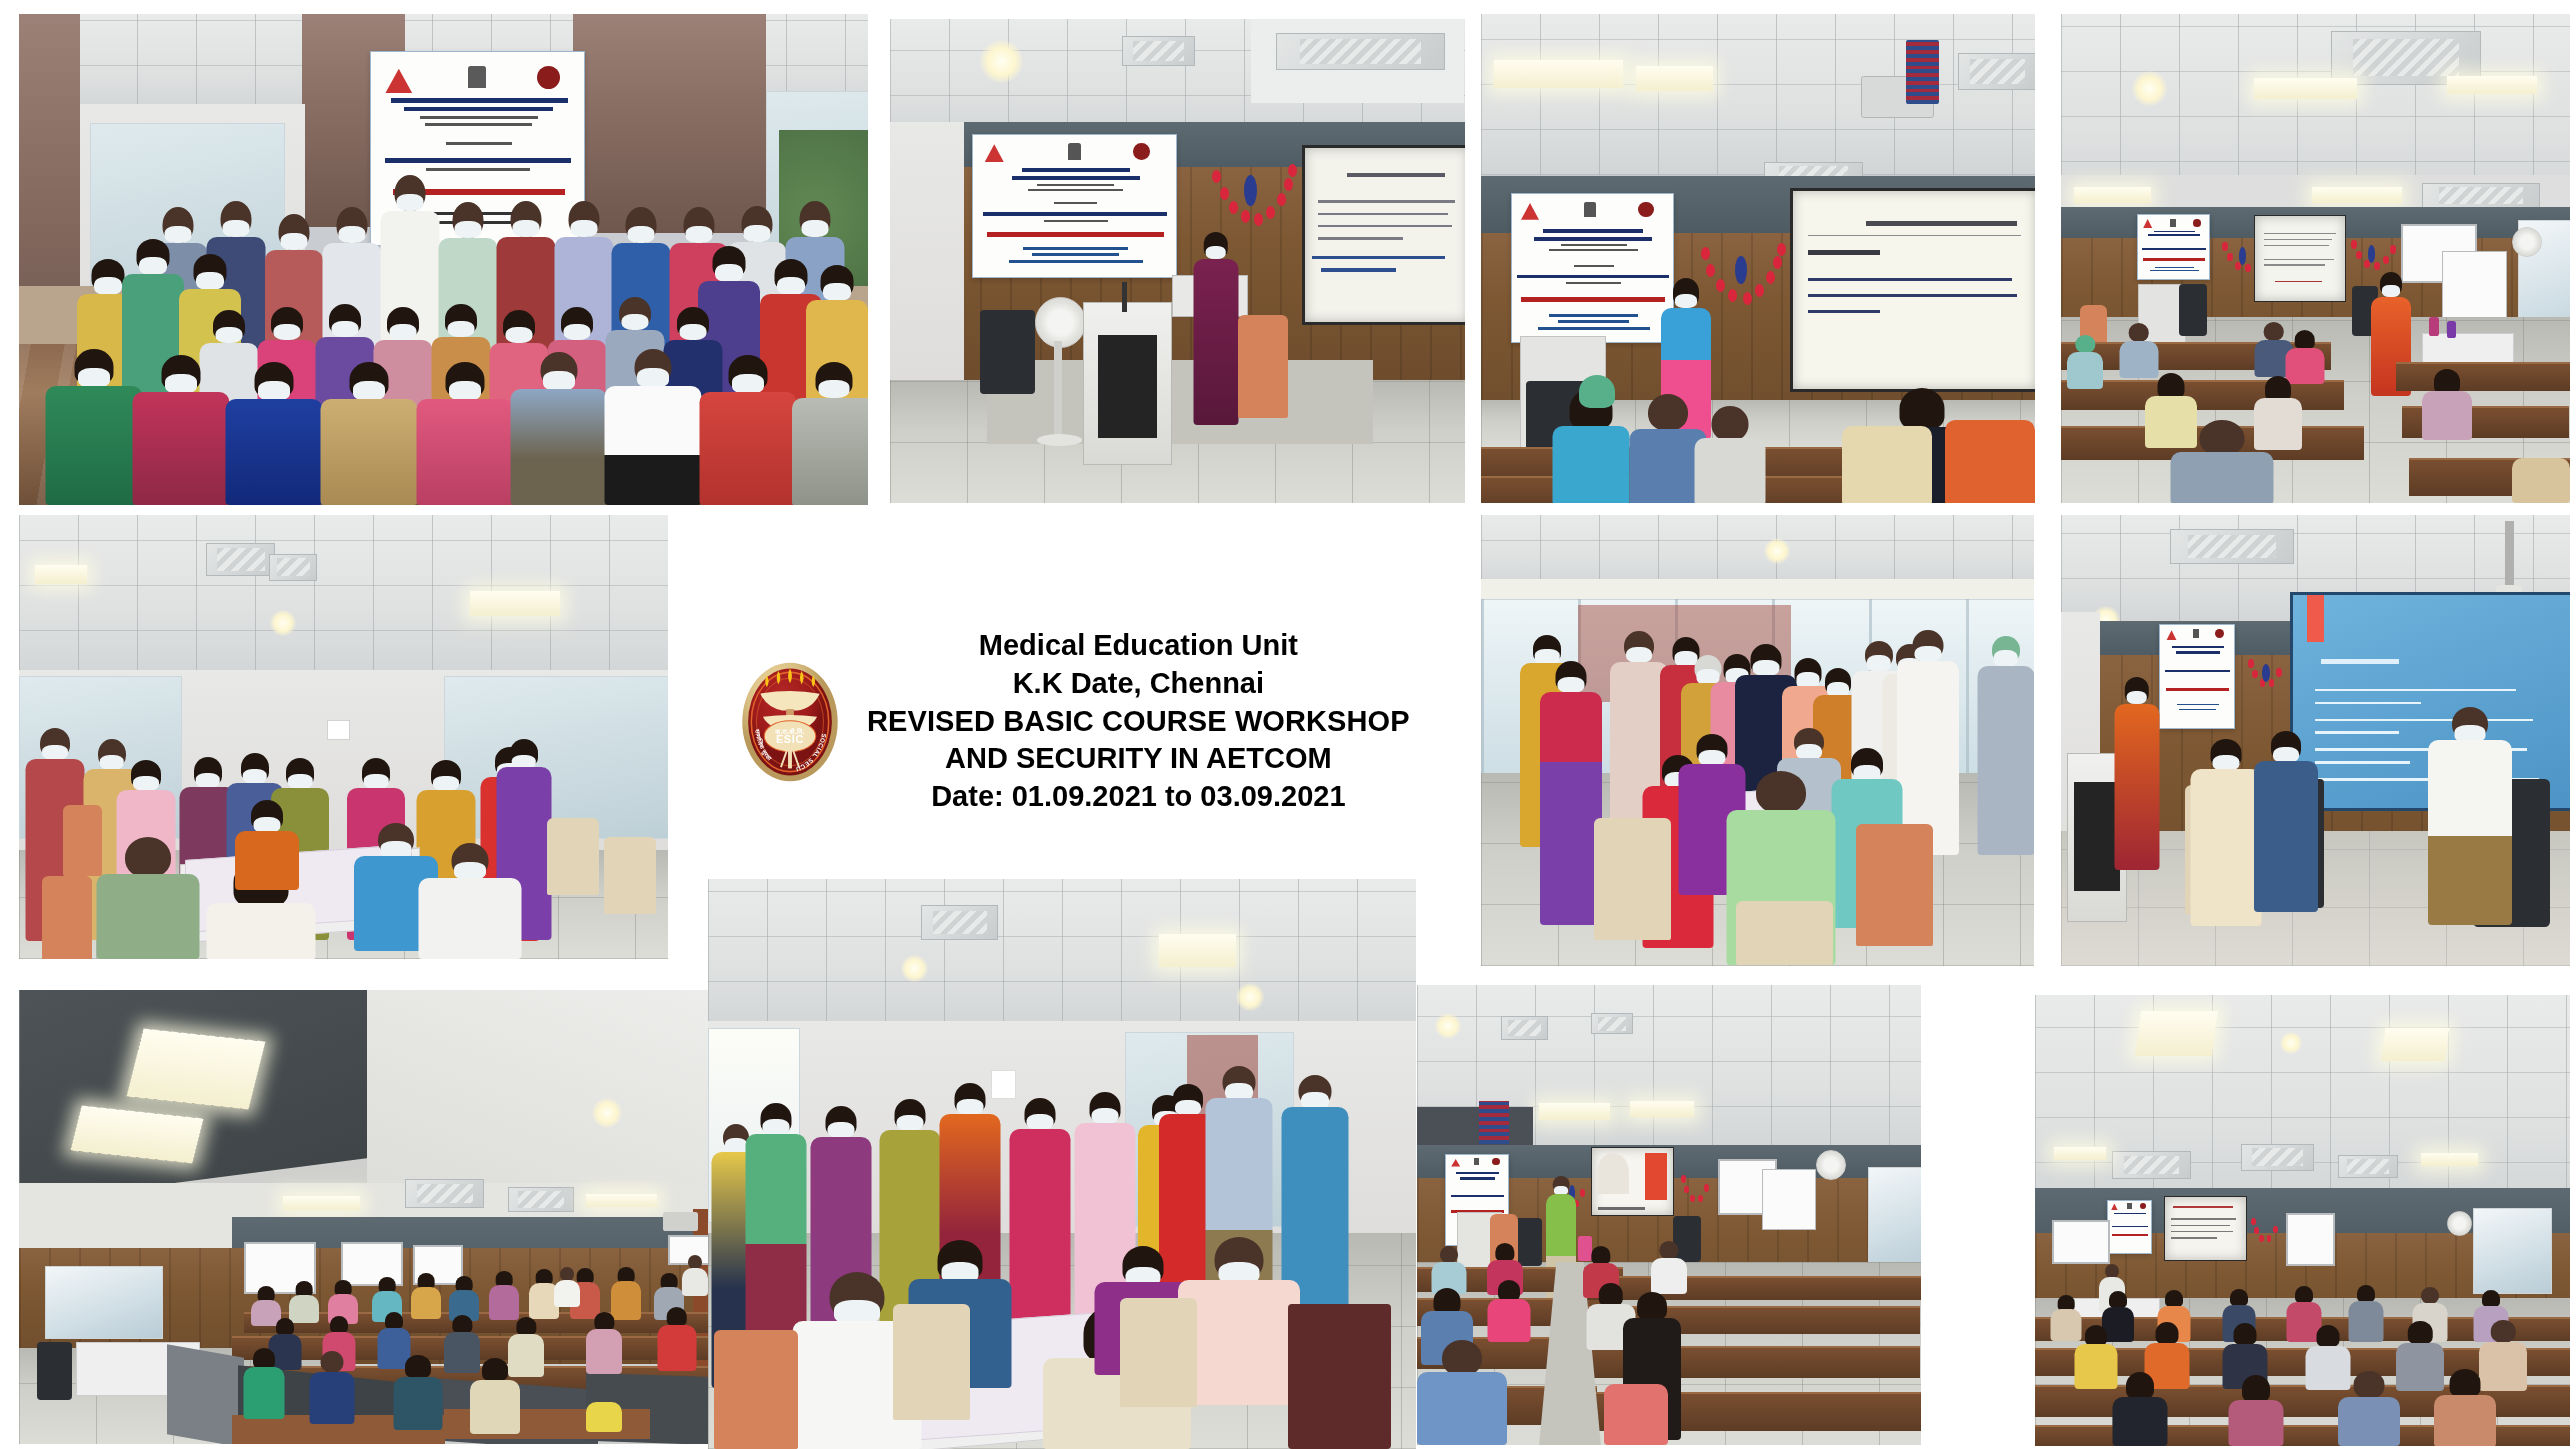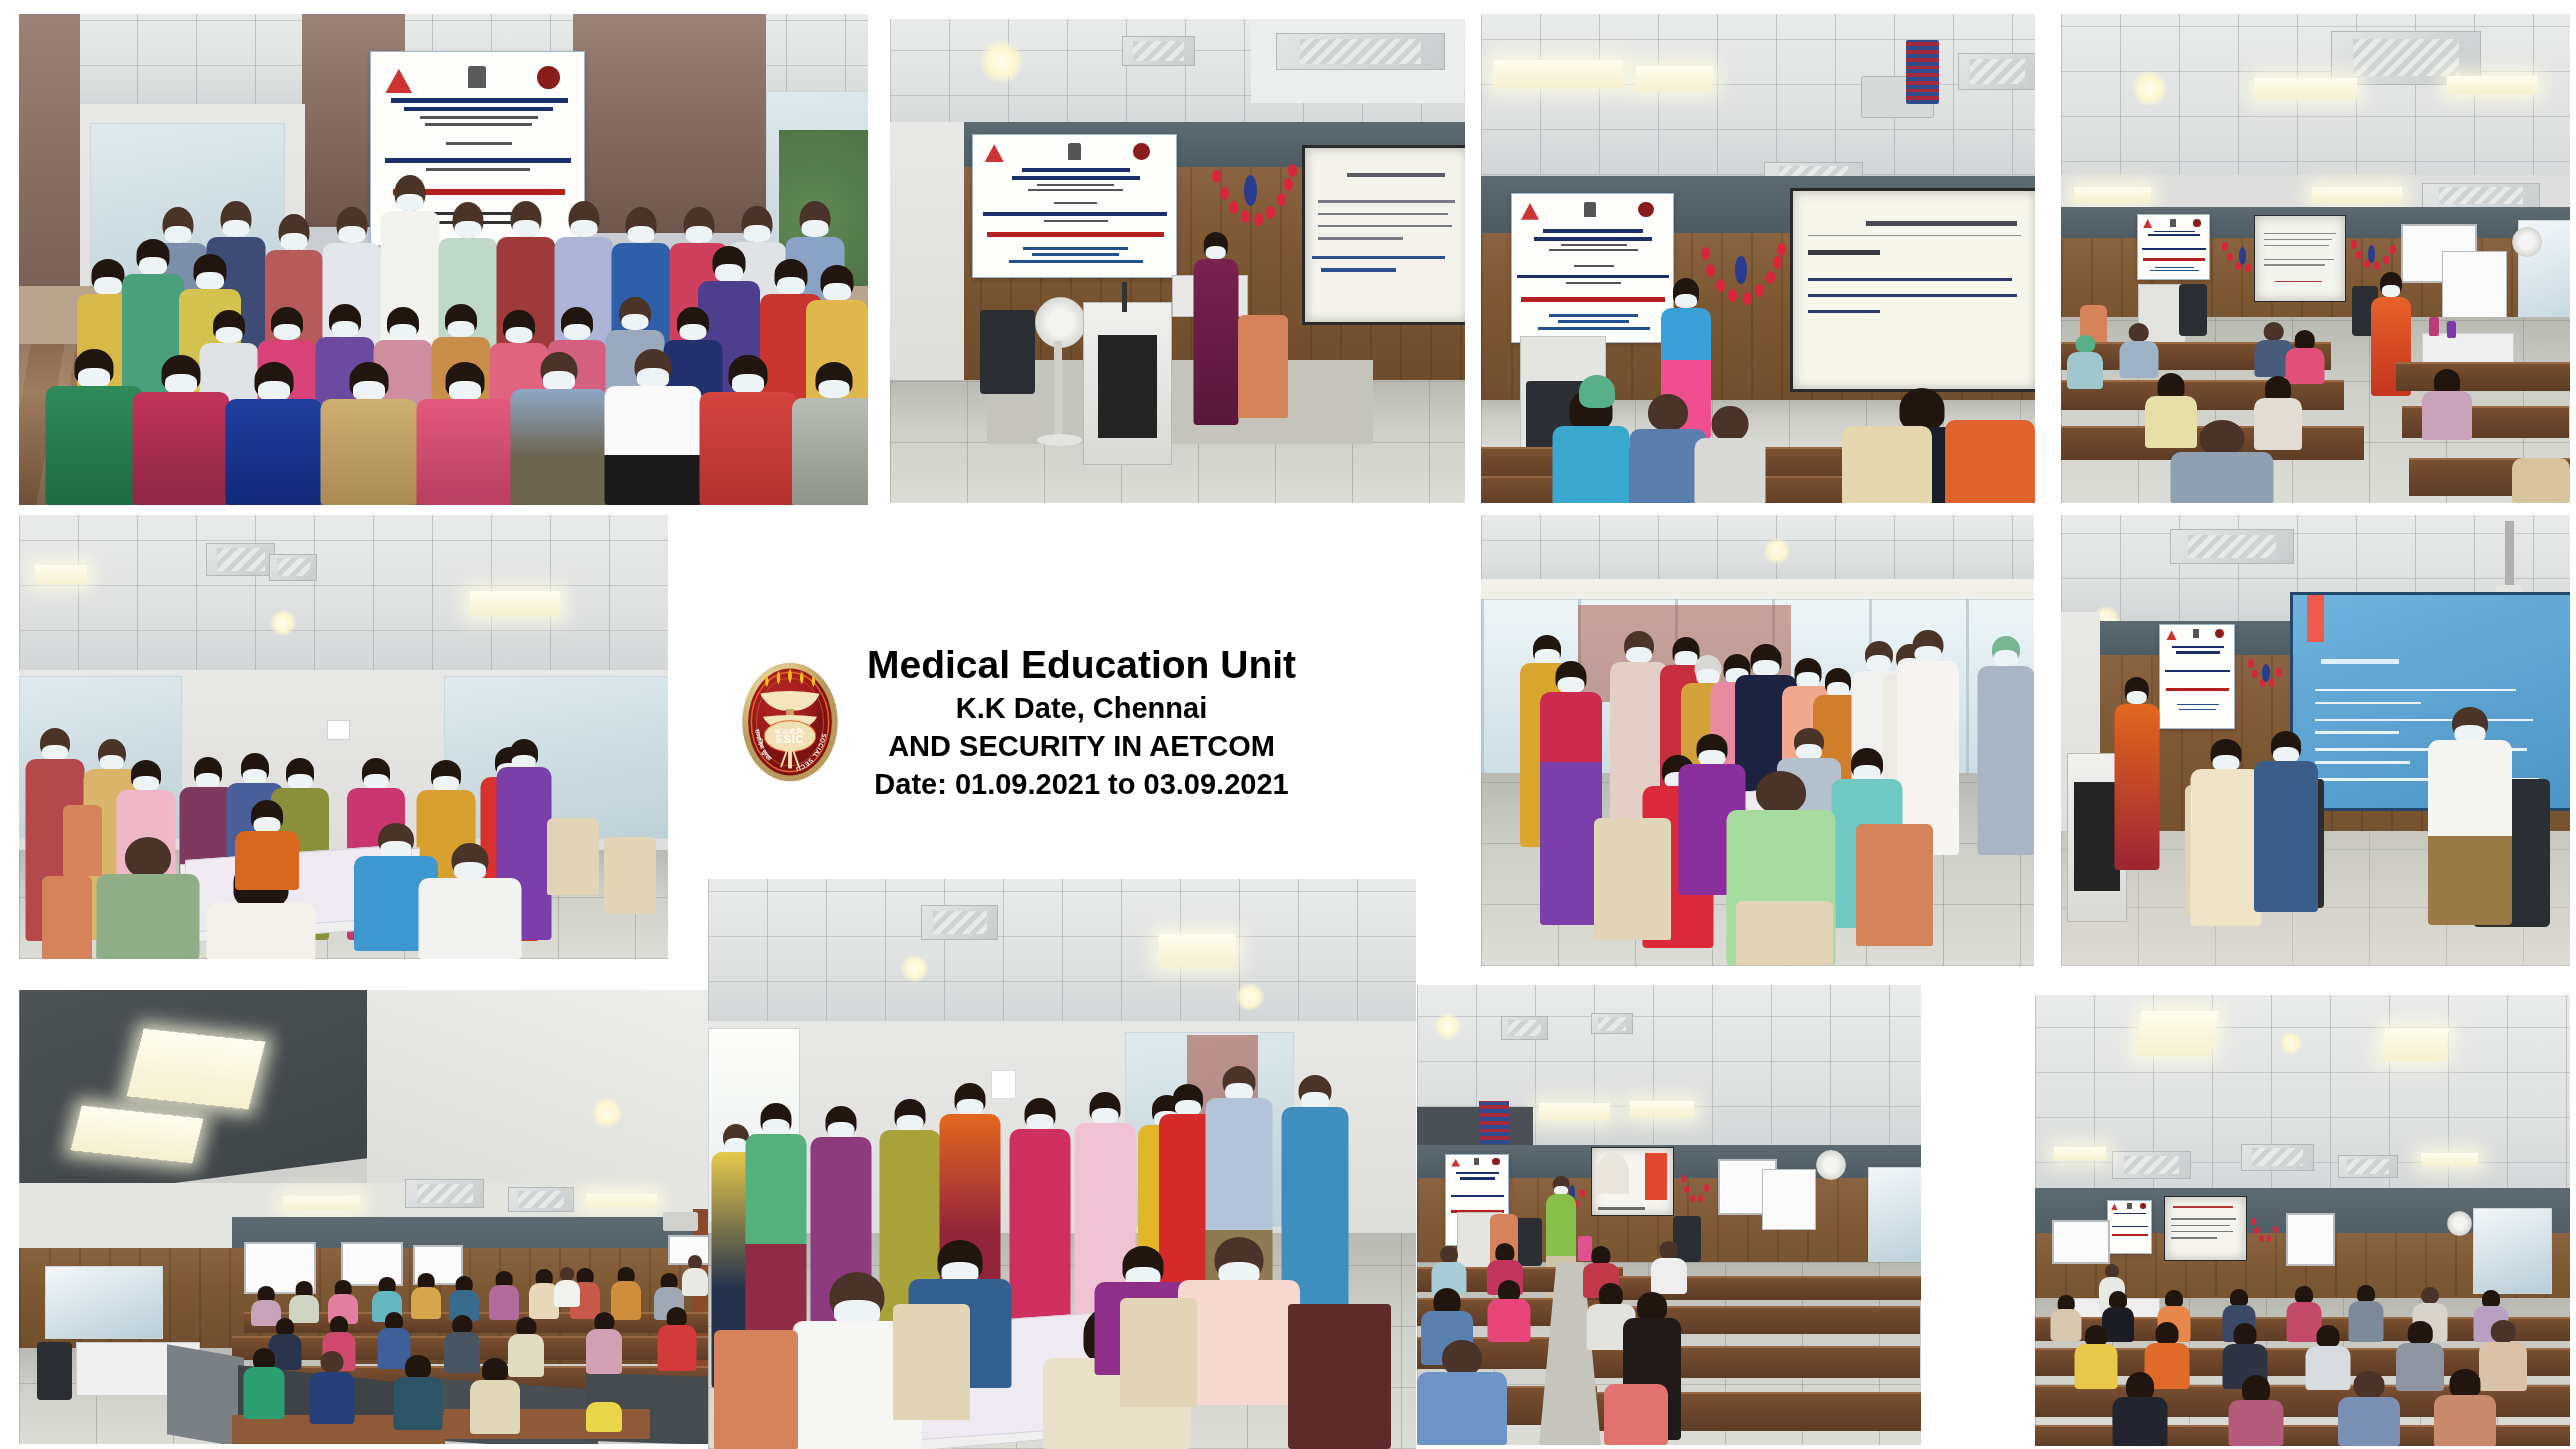--- a/index.html
+++ b/index.html
@@ -81,21 +81,21 @@
   .p .hd{position:absolute;left:50%;transform:translateX(-50%);border-radius:50% 50% 45% 45%;background:#4a3328;}
   .p .msk{position:absolute;left:50%;transform:translateX(-50%);border-radius:40%;background:#eef3f6;}
   .p .bd{position:absolute;left:50%;transform:translateX(-50%);border-radius:10.3px 10.3px 3.9px 3.9px;}
   .p .hair{position:absolute;left:50%;transform:translateX(-50%);border-radius:50% 50% 30% 30%;background:#20160f;}
 
   
   .centerCard{position:absolute;display:flex;align-items:center;gap:28px;}
   .esicLogo{position:relative;flex:0 0 auto;}
   .txtBlock{display:flex;flex-direction:column;align-items:center;}
   .txtBlock div{white-space:nowrap;color:#000;line-height:1.30;}
-  .l1{font-size:39px;font-weight:700;}
+  .l1{font-size:29px;font-weight:700;}
   .l2{font-size:29px;font-weight:400;}
   .l3{font-size:29px;font-weight:700;}
   .l4{font-size:29px;font-weight:700;letter-spacing:0.1px;}
   .l5{font-size:29px;font-weight:700;}
   .l6{font-size:29px;font-weight:700;}
 </style>
 </head>
 <body>
 
 <div class="collage">
@@ -1407,19 +1407,20 @@
         <path id="arcL" d="M22 106 A56 72 0 0 0 68 170" fill="none"></path>
         <text font-family="DejaVu Sans, sans-serif" font-size="9" fill="#ffffff" font-weight="bold">
           <textPath href="#arcL" startOffset="2%">सामाजिक सुरक्षा</textPath>
         </text>
       </svg>
     </div>
 
     <div class="txtBlock">
       <div class="l1">Medical Education Unit</div>
       <div class="l3">K.K Date, Chennai</div>
+      <div class="l4">REVISED BASIC COURSE WORKSHOP</div>
       <div class="l5">AND SECURITY IN AETCOM</div>
       <div class="l6">Date: 01.09.2021 to 03.09.2021</div>
     </div>
   </div>
 
 </div>
 
 
 </body></html>

